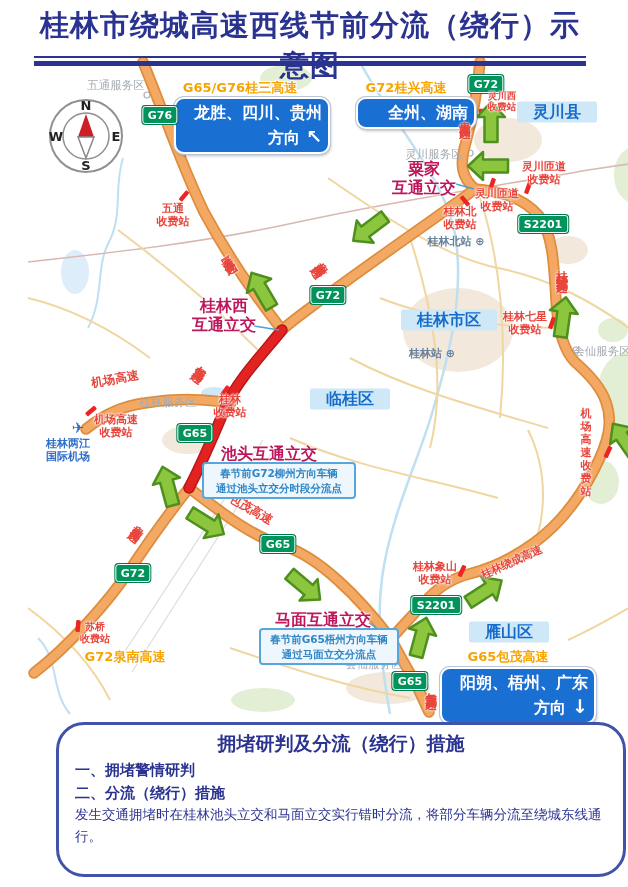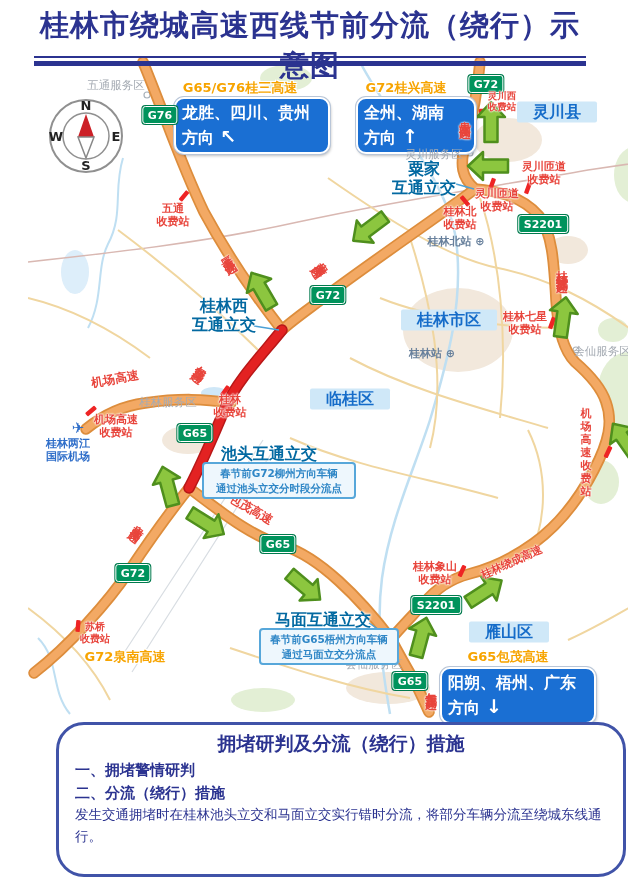--- a/index.html
+++ b/index.html
@@ -11,36 +11,36 @@
   .rule-thin{position:absolute;left:6px;right:6px;top:56px;height:2px;background:#2b3390;z-index:4;}
   .rule-thick{position:absolute;left:6px;right:6px;top:61px;height:5px;background:#2b3390;z-index:4;}
   #mapsvg{position:absolute;left:0;top:0;z-index:1;}
   #mapsvg text{font-family:"DejaVu Sans","Liberation Sans",sans-serif;font-weight:bold;
     font-size:13px;fill:#222;text-anchor:middle;}
   .lbl{position:absolute;transform:translate(-50%,-50%);white-space:pre-line;
     text-align:center;line-height:1.18;z-index:3;}
   .toll{color:#e8453c;font-weight:bold;font-size:11px;
     text-shadow:0 0 2px #fff,0 0 2px #fff,0 0 2px #fff;}
   .svc{color:#a5abb3;font-size:11.5px;white-space:nowrap;}
-  .ic{color:#0369a1;font-weight:bold;font-size:16px;
+  .ic{color:#be185d;font-weight:bold;font-size:16px;
     text-shadow:0 0 2px #fff,0 0 3px #fff,0 0 3px #fff;}
   .district{background:#cfe8f8;color:#156cc9;font-weight:bold;font-size:16px;
     padding:1px 16px;border-radius:2px;white-space:nowrap;text-align:right;}
   .stn{color:#68809c;font-weight:bold;font-size:11px;white-space:nowrap;}
   .rd{color:#e8453c;font-weight:bold;font-size:12px;white-space:nowrap;
     text-shadow:0 0 2px #fff,0 0 2px #fff;}
   .vert{writing-mode:vertical-rl;text-orientation:upright;letter-spacing:2px;white-space:nowrap;}
   .shield{position:absolute;transform:translate(-50%,-50%);background:#00935c;color:#fff;
     font-weight:bold;font-size:11px;line-height:1;padding:2.5px 4.5px;border:1.5px solid #fff;
     border-radius:3px;box-shadow:0 0 0 1px #007a4d;z-index:3;white-space:nowrap;}
   .chead{position:absolute;transform:translate(-50%,-50%);color:#f7a400;font-weight:bold;
     font-size:13px;white-space:nowrap;z-index:3;
     text-shadow:1px 1px 0 #fff,-1px 1px 0 #fff,1px -1px 0 #fff,-1px -1px 0 #fff;}
   .dsign{position:absolute;background:#1a6fd3;border:2px solid #fff;border-radius:10px;
-    color:#fff;font-weight:bold;font-size:16px;text-align:left;padding:3px 6px;
+    color:#fff;font-weight:bold;font-size:16px;text-align:right;padding:3px 6px;
     line-height:1.35;z-index:3;box-shadow:0 0 0 1px #b9c6d8,1px 2px 3px rgba(0,0,0,.25);}
   .aglyph{font-size:19px;margin-left:6px;}
   .note{position:absolute;background:#eef7fd;border:2px solid #57a7da;border-radius:4px;
     color:#2e86c6;font-weight:bold;font-size:10.5px;padding:2px 4px;white-space:pre-line;
     text-align:center;line-height:1.4;z-index:3;}
   .airport-ic{color:#2f6ec9;font-size:15px;font-weight:bold;}
   .airport-lb{color:#2f6ec9;font-size:11px;font-weight:bold;}
   .panel{position:absolute;left:28px;top:722px;width:570px;height:155px;border:3px solid #4053a8;
     border-radius:28px;background:#fff;z-index:5;box-sizing:border-box;padding:6px 16px 0;
     color:#2b3390;}
@@ -184,21 +184,20 @@
 
   <div class="chead" style="left:212px;top:88px">G65/G76桂三高速</div>
   <div class="dsign" style="left:146px;top:97px;width:140px">
     <div>龙胜、四川、贵州</div>
     <div><span>方向</span><span class="aglyph">↖</span></div>
   </div>
 
   <div class="chead" style="left:378px;top:88px">G72桂兴高速</div>
   <div class="dsign" style="left:328px;top:97px;width:104px">
     <div>全州、湖南</div>
-    <div><span>方向</span><span class="aglyph">↑</span></div>
   </div>
 
   <div class="chead" style="left:97px;top:657px">G72泉南高速</div>
 
   <div class="chead" style="left:480px;top:657px">G65包茂高速</div>
   <div class="dsign" style="left:412px;top:667px;width:140px">
     <div>阳朔、梧州、广东</div>
     <div><span>方向</span><span class="aglyph">↓</span></div>
   </div>
 

